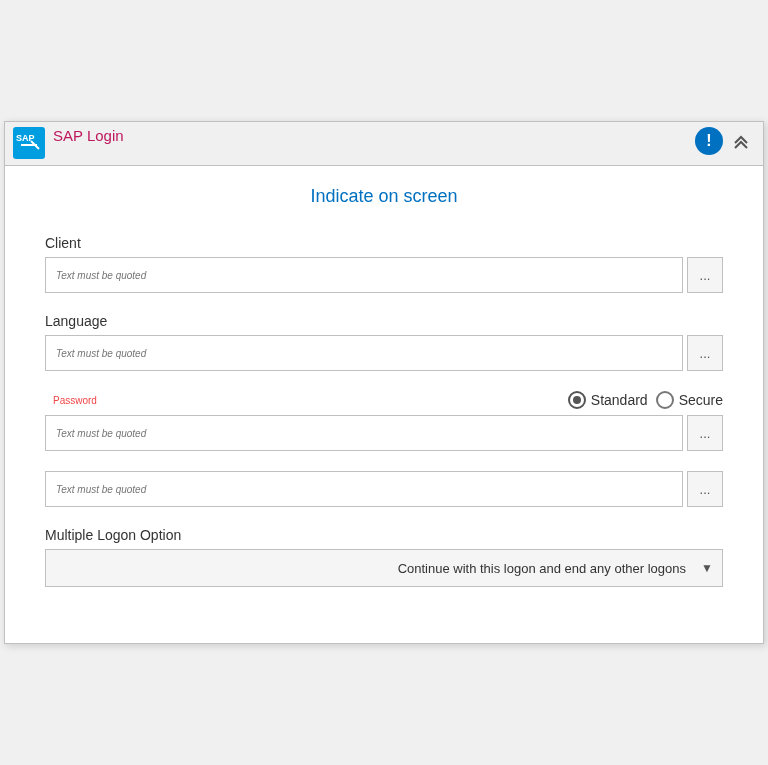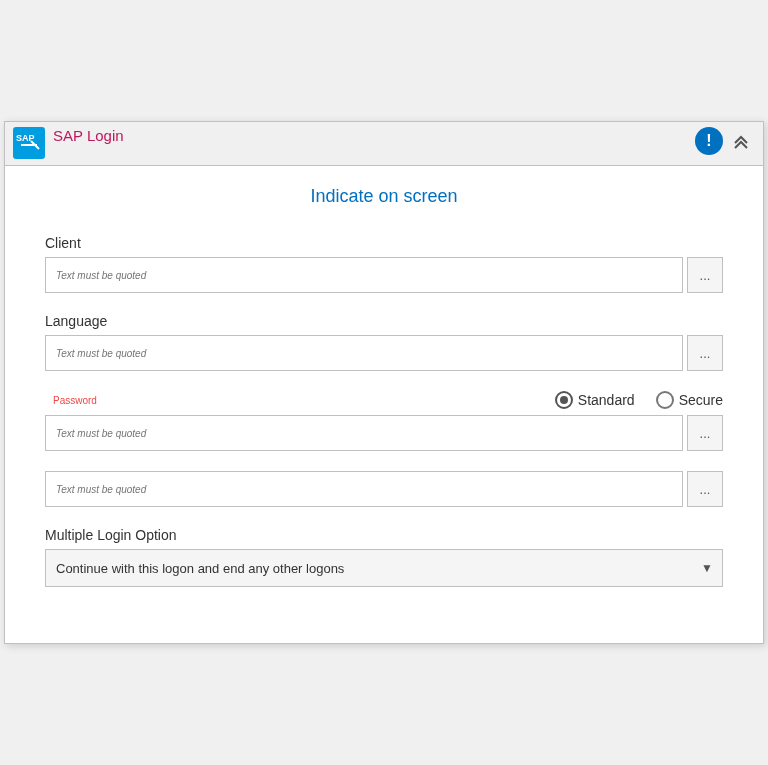--- a/index.html
+++ b/index.html
@@ -140,21 +140,21 @@
     .password-label {
       font-size: 10px;
       color: #ef4444;
       flex: 1;
       margin-left: 8px;
     }
 
     .radio-group {
       display: flex;
       align-items: flex-end;
-      gap: 21px;
+      gap: 8px;
     }
 
     .radio-option {
       display: flex;
       align-items: center;
       gap: 5px;
       font-size: 14px;
       color: #333;
       cursor: pointer;
     }
@@ -190,20 +190,21 @@
       width: 100%;
       border: 1px solid #c0c0c0;
       padding: 8px 36px 8px 10px;
       font-size: 13px;
       color: #333;
       background: #f5f5f5;
       height: 38px;
       appearance: none;
       -webkit-appearance: none;
       cursor: pointer;
+      text-align: right;
     }
 
     .select-arrow {
       position: absolute;
       right: 10px;
       top: 50%;
       transform: translateY(-50%);
       font-size: 12px;
       color: #555;
       pointer-events: none;
@@ -276,21 +277,21 @@
     </div>
 
     <div class="field-group">
       <div class="field-row">
         <input class="field-input" type="text" placeholder="Text must be quoted" style="">
         <button class="field-btn">...</button>
       </div>
     </div>
 
     <div class="field-group">
-      <span class="field-label">Multiple Login Option</span>
+      <span class="field-label">Multiple Logon Option</span>
       <div class="select-wrapper">
         <select class="field-select">
           <option>Continue with this logon and end any other logons</option>
           <option>Continue with this logon without ending other logons</option>
           <option>Terminate this logon</option>
         </select>
         <span class="select-arrow">▼</span>
       </div>
     </div>
 

